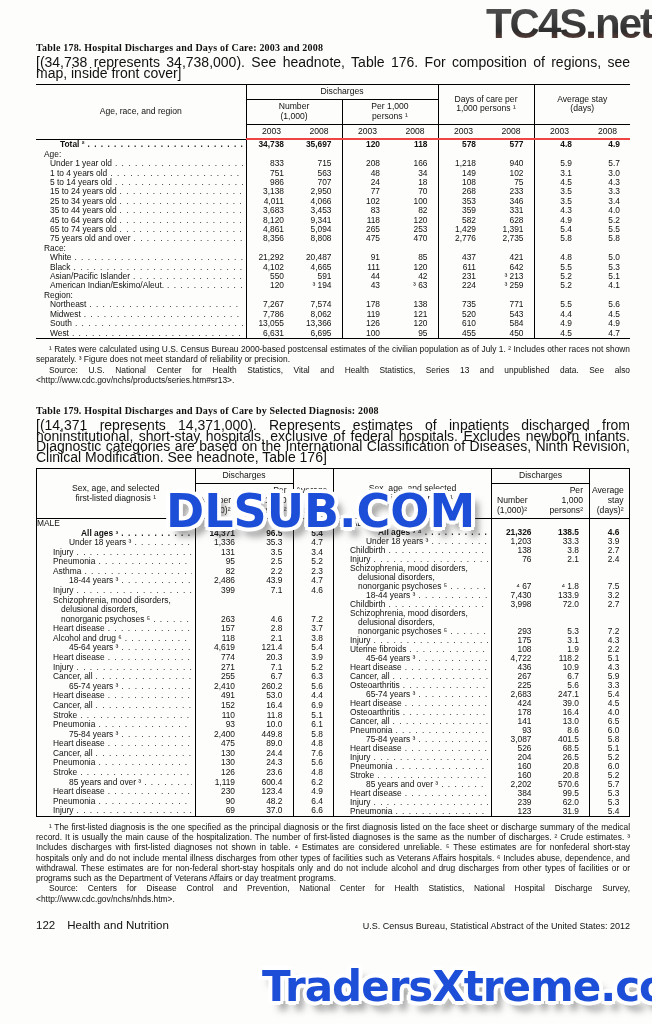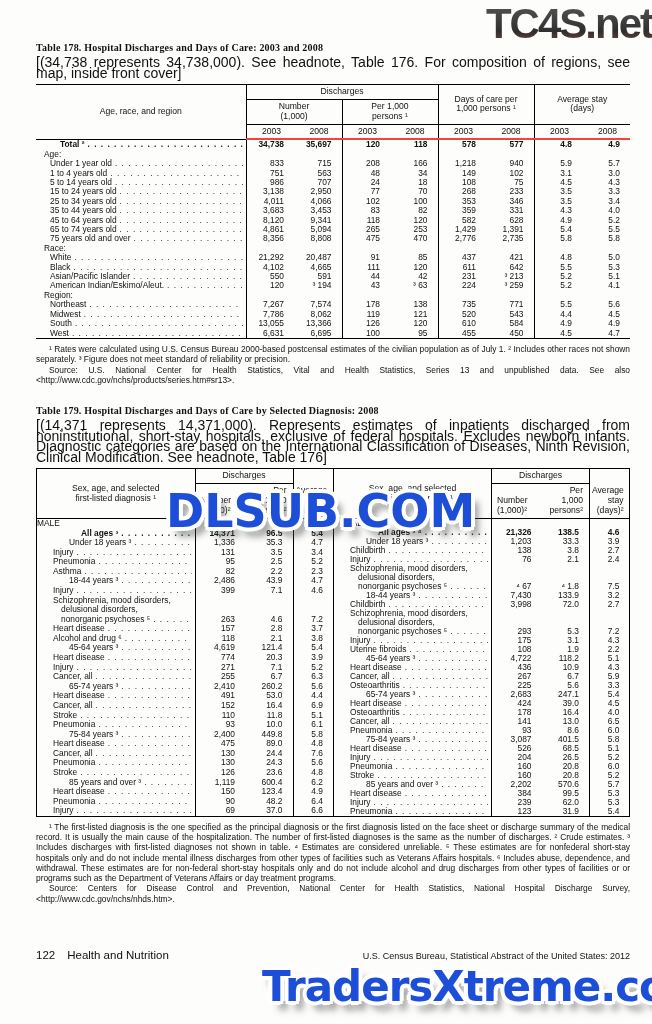--- a/index.html
+++ b/index.html
@@ -47,21 +47,21 @@
   .half tbody td:nth-child(4){border-left:1px solid #000;}
   .half td.cen{text-align:center;}
   .half td.i1{padding-left:16px;}
   .half td.i2{padding-left:32px;}
   .half td.i3{padding-left:44px;}
   .half td.ic{padding-left:24px;}
   
   .fns{margin-top:5px;}
   .fns p{font-size:8.4px;line-height:10.3px;margin:0;text-indent:13px;text-align:justify;}
   .sec179{margin-top:20px;}
-  .footer{position:absolute;left:36px;right:22px;top:949px;display:flex;
+  .footer{position:absolute;left:36px;right:22px;top:919px;display:flex;
           justify-content:space-between;align-items:baseline;}
   .footer .pg{font-size:11.5px;}
   .footer .pgnum{margin-right:12px;}
   .footer .src{font-size:9px;margin-left:25px;}
   
   .wm{position:absolute;font-weight:bold;white-space:nowrap;pointer-events:none;}
   .wm-tc4s{top:0px;right:0px;font-size:42px;letter-spacing:-2px;
            font-family:"Liberation Sans","DejaVu Sans",sans-serif;
            background:linear-gradient(180deg,#5a5a5a 0%,#3d3d3d 45%,#2e2e2e 65%,#8a4a3c 100%);
            -webkit-background-clip:text;background-clip:text;color:transparent;}
@@ -793,21 +793,21 @@
               <td class="num">600.4</td>
               <td class="num">6.2</td>
             </tr>
             <tr>
               <td class="stub i1">
                 <span class="lblrow">
                   <span class="lbl">Heart disease</span>
                   <span class="dots"></span>
                 </span>
               </td>
-              <td class="num">150</td>
+              <td class="num">230</td>
               <td class="num">123.4</td>
               <td class="num">4.9</td>
             </tr>
             <tr>
               <td class="stub i1">
                 <span class="lblrow">
                   <span class="lbl">Pneumonia</span>
                   <span class="dots"></span>
                 </span>
               </td>

